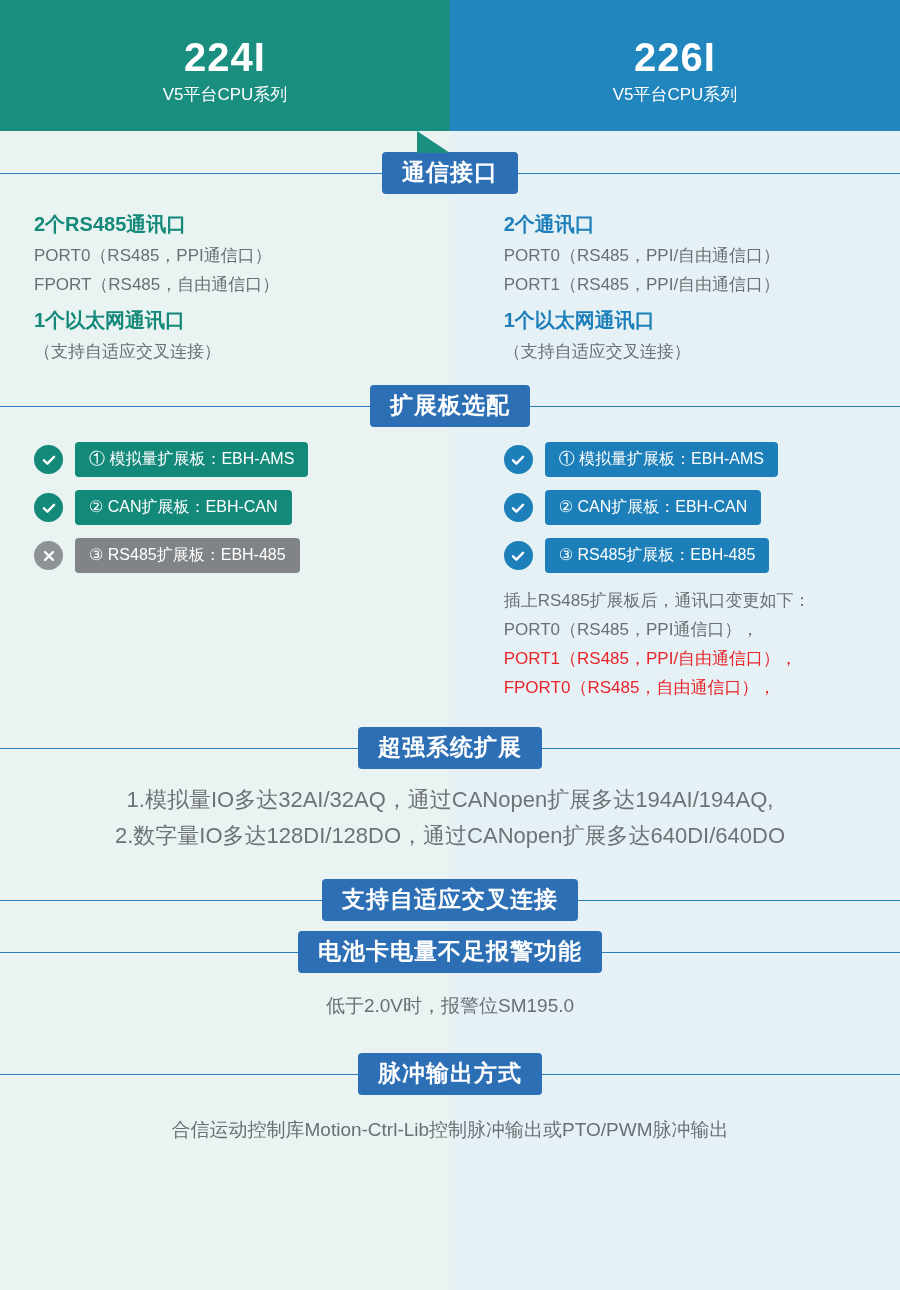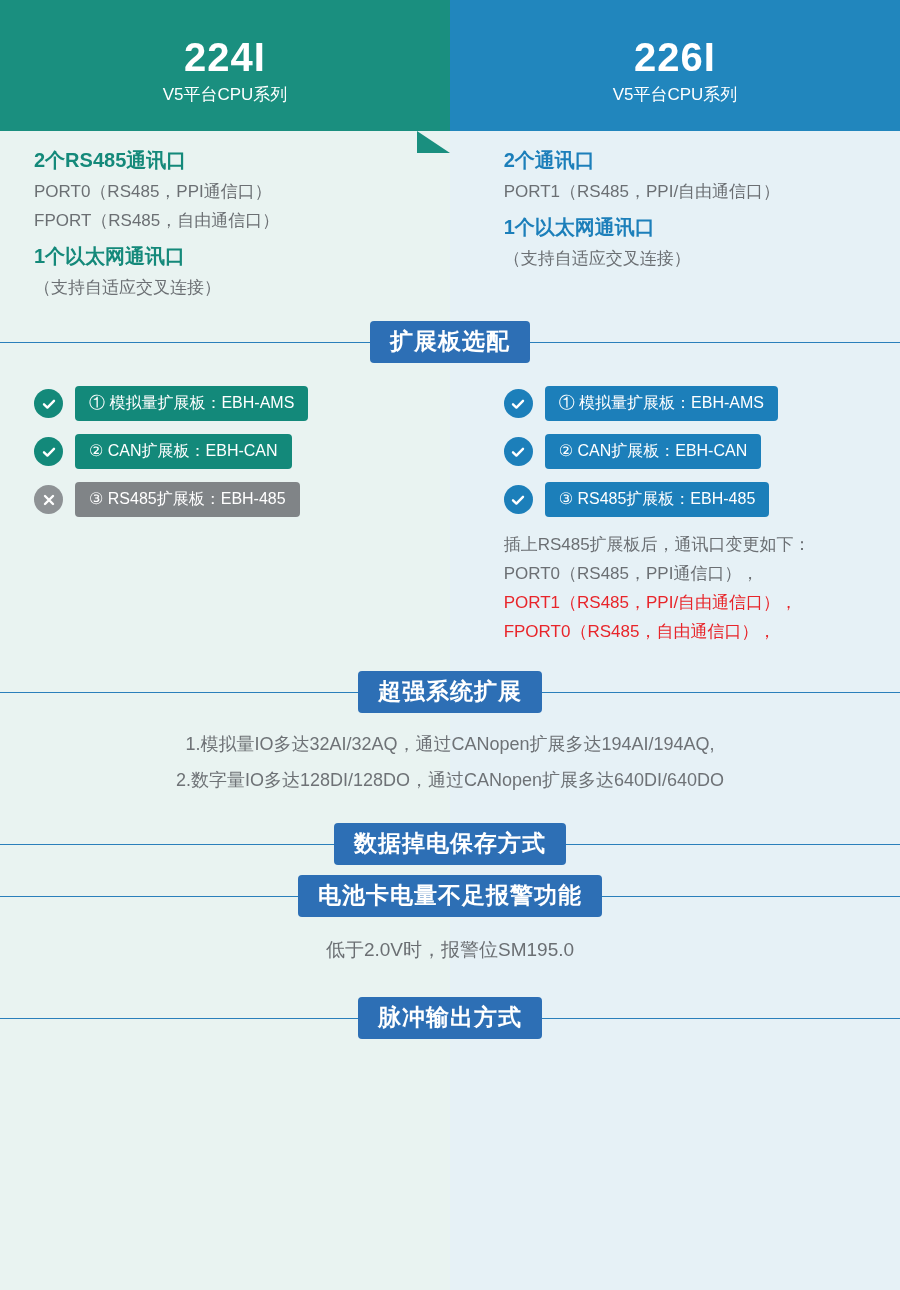--- a/index.html
+++ b/index.html
@@ -122,21 +122,20 @@
     color: #6b6f73;
     font-size: 17px;
     line-height: 29px;
   }
 
   
   .exp-row {
     display: flex;
     align-items: center;
     margin-bottom: 13px;
-    margin-top: 8px;
   }
   .badge {
     width: 29px;
     height: 29px;
     border-radius: 50%;
     display: flex;
     align-items: center;
     justify-content: center;
     color: #fff;
     font-size: 16px;
@@ -171,21 +170,21 @@
     line-height: 29px;
   }
 
   
   .block {
     text-align: center;
     color: #6b6f73;
     padding: 12px 20px 16px 20px;
   }
   .block-big {
-    font-size: 18px;
+    font-size: 22px;
     line-height: 36px;
     color: #6e7276;
   }
   .center-text {
     text-align: center;
     color: #6b6f73;
     font-size: 19px;
     line-height: 36px;
     padding: 14px 0 20px 0;
   }
@@ -209,32 +208,36 @@
       <div class="header-title">224I</div>
       <div class="header-sub">V5平台CPU系列</div>
     </div>
     <div class="header-col header-right">
       <div class="header-title">226I</div>
       <div class="header-sub">V5平台CPU系列</div>
     </div>
     <div class="header-notch"></div>
   </div>
 
+  <div class="band-wrap" style="margin-top:20px;">
+    <div class="band-label">通信接口</div>
+  </div>
 
   <div class="cols">
     <div class="col col-left">
       <div class="head-green">2个RS485通讯口</div>
       <div class="sub-line">PORT0（RS485，PPI通信口）</div>
       <div class="sub-line">FPORT（RS485，自由通信口）</div>
       <div class="spacer-sm"></div>
       <div class="head-green">1个以太网通讯口</div>
       <div class="sub-line">（支持自适应交叉连接）</div>
     </div>
     <div class="col col-right">
       <div class="head-blue">2个通讯口</div>
+      <div class="sub-line">PORT0（RS485，PPI/自由通信口）</div>
       <div class="sub-line">PORT1（RS485，PPI/自由通信口）</div>
       <div class="spacer-sm"></div>
       <div class="head-blue">1个以太网通讯口</div>
       <div class="sub-line">（支持自适应交叉连接）</div>
     </div>
   </div>
 
   <div class="band-wrap" style="margin-top:8px;">
     <div class="band-label">扩展板选配</div>
   </div>
@@ -310,25 +313,26 @@
 
   <div class="band-wrap" style="margin-top:14px;">
     <div class="band-label">超强系统扩展</div>
   </div>
   <div class="block">
     <div class="block-big">1.模拟量IO多达32AI/32AQ，通过CANopen扩展多达194AI/194AQ,</div>
     <div class="block-big">2.数字量IO多达128DI/128DO，通过CANopen扩展多达640DI/640DO</div>
   </div>
 
   <div class="band-wrap" style="margin-top:8px;">
-    <div class="band-label">数据掉电保存方式</div>
+    <div class="band-label">支持自适应交叉连接</div>
   </div>
 
   <div class="band-wrap" style="margin-top:8px;justify-content:center;">
     <div class="band-label">电池卡电量不足报警功能</div>
   </div>
   <div class="center-text">低于2.0V时，报警位SM195.0</div>
 
   <div class="band-wrap" style="margin-top:8px;">
     <div class="band-label">脉冲输出方式</div>
   </div>
+  <div class="pulse-text">合信运动控制库Motion-Ctrl-Lib控制脉冲输出或PTO/PWM脉冲输出</div>
 
 </div>
 
 </body></html>

